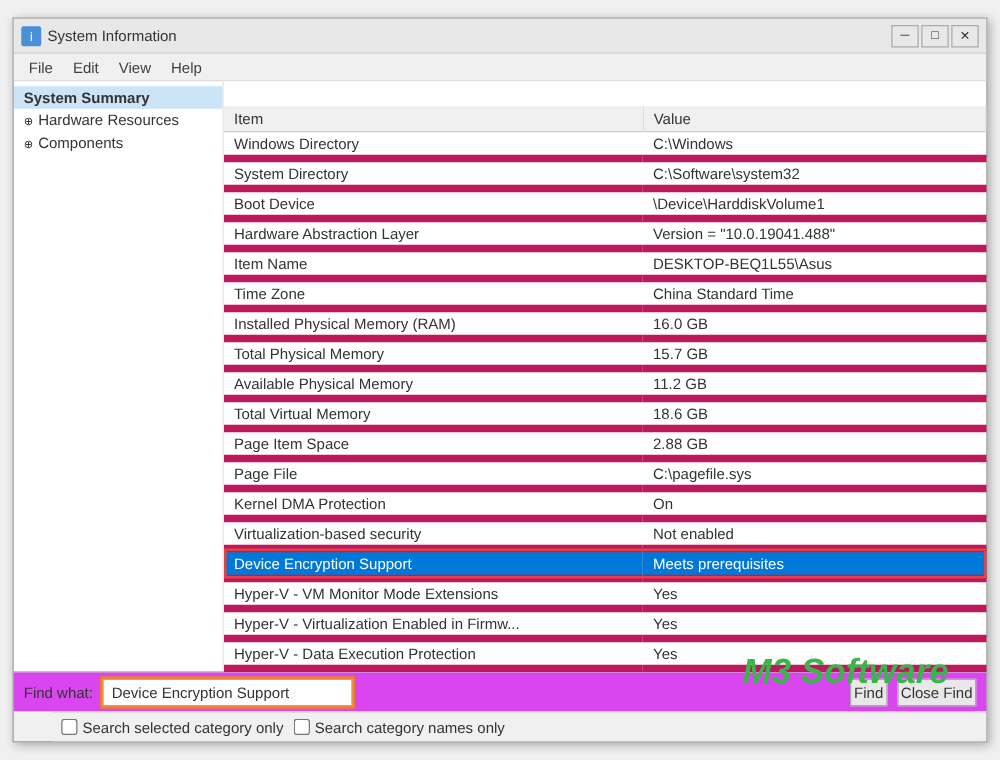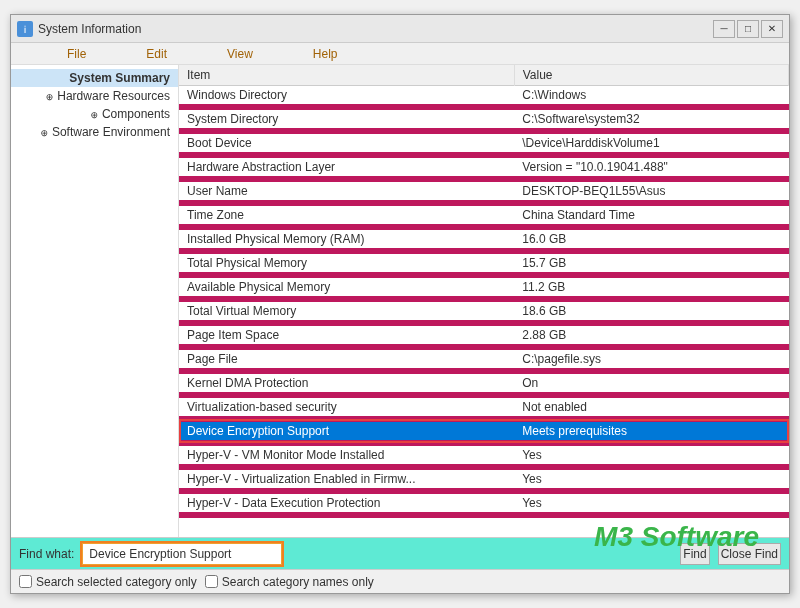--- a/index.html
+++ b/index.html
@@ -74,61 +74,60 @@
       border-bottom: 1px solid #ddd;
       display: flex;
       padding: 2px 4px;
       height: 22px;
       align-items: center;
     }
     .menu-item {
       padding: 1px 8px;
       cursor: pointer;
       font-size: 12px;
-      color: #a16207;
-      margin-left: 44px;
+      color: #404040;
     }
     .main-area {
       display: flex;
       flex: 1;
       overflow: hidden;
     }
     .sidebar {
       width: 168px;
       background: white;
       border-right: 1px solid #ddd;
       overflow-y: auto;
       padding: 4px 0;
     }
     .sidebar-item {
       padding: 2px 8px;
       cursor: pointer;
       font-size: 12px;
       color: #333;
       white-space: nowrap;
-      text-align: right;
     }
     .sidebar-item.selected { background: #cce4f7; }
     .sidebar-item.bold { font-weight: bold; }
     .expand-icon {
       display: inline-block;
       margin-right: 4px;
       font-size: 9px;
     }
     .content-area {
       flex: 1;
       display: flex;
       flex-direction: column;
       overflow: hidden;
       background: white;
     }
     .table-container {
       flex: 1;
       overflow-y: scroll;
       overflow-x: hidden;
+      margin-top: 20px;
     }
     table {
       width: 100%;
       border-collapse: collapse;
     }
     thead tr {
       background: #f0f0f0;
       border-bottom: 1px solid #ccc;
     }
     thead th {
@@ -154,21 +153,21 @@
       padding: 2px 8px;
       font-size: 12px;
       color: #333;
     }
     tbody tr.highlighted td {
       color: white;
     }
     .find-bar {
       border-top: 1px solid #ccc;
       padding: 5px 8px;
-      background: #5eead4;
+      background: #d946ef;
       display: flex;
       align-items: center;
       gap: 8px;
       height: 32px;
     }
     .find-label {
       font-size: 12px;
       color: #333;
       white-space: nowrap;
     }
@@ -193,20 +192,21 @@
       color: #333;
     }
     .status-bar {
       border-top: 1px solid #ccc;
       padding: 2px 8px;
       background: #f0f0f0;
       display: flex;
       align-items: center;
       gap: 8px;
       height: 24px;
+      margin-left: 30px;
     }
     .checkbox-label {
       display: flex;
       align-items: center;
       gap: 4px;
       font-size: 12px;
       color: #333;
       cursor: pointer;
     }
     .watermark {
@@ -251,23 +251,20 @@
 
     <div class="sidebar">
       <div class="sidebar-item bold selected">
         <span>System Summary</span>
       </div>
       <div class="sidebar-item">
         <span class="expand-icon">⊕</span><span>Hardware Resources</span>
       </div>
       <div class="sidebar-item">
         <span class="expand-icon">⊕</span><span>Components</span>
-      </div>
-      <div class="sidebar-item">
-        <span class="expand-icon">⊕</span><span>Software Environment</span>
       </div>
     </div>
 
     <div class="content-area">
       <div class="table-container">
         <table>
           <thead>
             <tr>
               <th style="width:55%;">Item</th>
               <th style="width:45%;">Value</th>
@@ -284,21 +281,21 @@
               </tr>
               <tr>
                 <td>Boot Device</td>
                 <td>\Device\HarddiskVolume1</td>
               </tr>
               <tr>
                 <td>Hardware Abstraction Layer</td>
                 <td>Version = "10.0.19041.488"</td>
               </tr>
               <tr>
-                <td>User Name</td>
+                <td>Item Name</td>
                 <td>DESKTOP-BEQ1L55\Asus</td>
               </tr>
               <tr>
                 <td>Time Zone</td>
                 <td>China Standard Time</td>
               </tr>
               <tr>
                 <td>Installed Physical Memory (RAM)</td>
                 <td>16.0 GB</td>
               </tr>
@@ -328,21 +325,21 @@
               </tr>
               <tr>
                 <td>Virtualization-based security</td>
                 <td>Not enabled</td>
               </tr>
               <tr class="highlighted" style="outline: rgb(232, 64, 64) solid 2px; outline-offset: -2px;">
                 <td>Device Encryption Support</td>
                 <td>Meets prerequisites</td>
               </tr>
               <tr>
-                <td>Hyper-V - VM Monitor Mode Installed</td>
+                <td>Hyper-V - VM Monitor Mode Extensions</td>
                 <td>Yes</td>
               </tr>
               <tr>
                 <td>Hyper-V - Virtualization Enabled in Firmw...</td>
                 <td>Yes</td>
               </tr>
               <tr>
                 <td>Hyper-V - Data Execution Protection</td>
                 <td>Yes</td>
               </tr>

